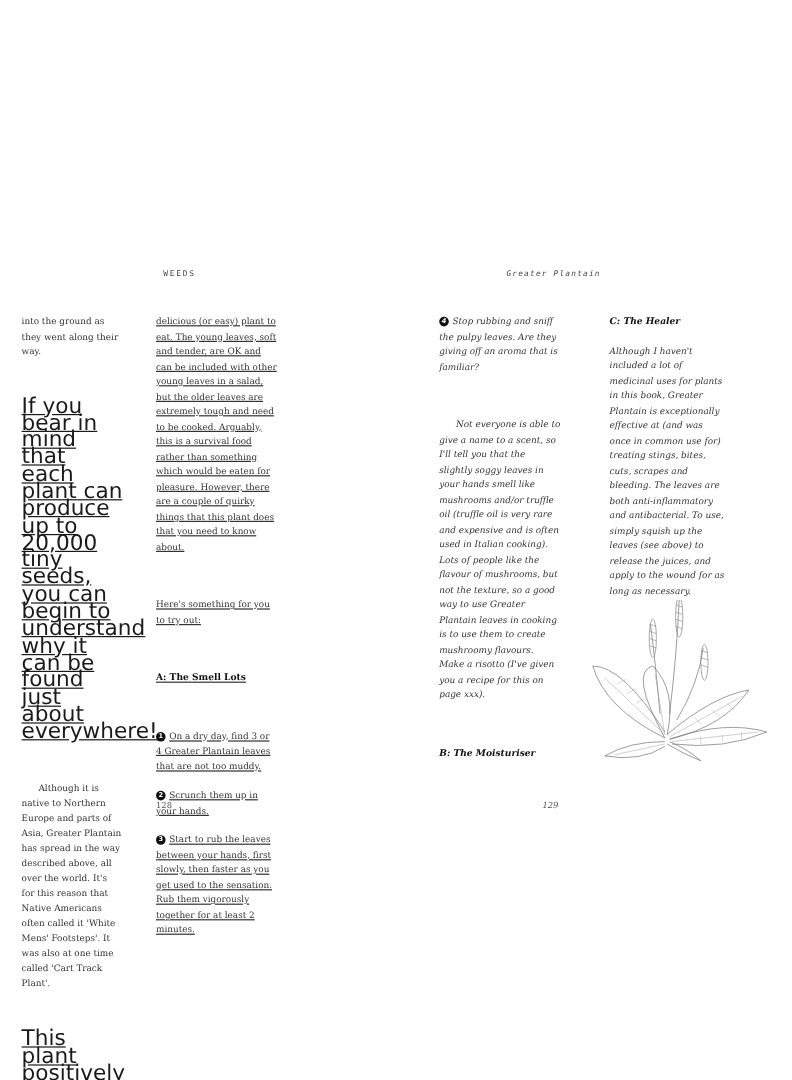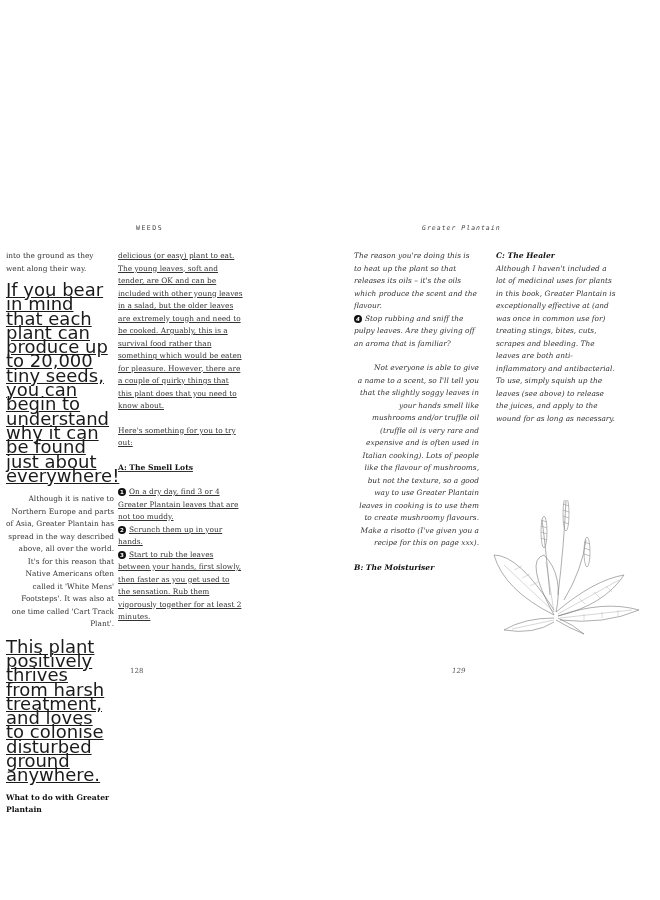--- a/index.html
+++ b/index.html
@@ -4,22 +4,22 @@
 <style>
   html, body { margin:0; padding:0; background:#ffffff; }
   body { width:660px; height:900px; position:relative; overflow:hidden; font-family:"DejaVu Serif", serif; color:#222; }
   .page { position:absolute; top:0; height:900px; }
   .left-page { left:0; width:330px; }
   .right-page { left:314px; width:330px;font-style:italic; }
   .running-head { position:absolute; top:224px; font-family:"DejaVu Sans Mono", monospace; font-size:6.5px; letter-spacing:1.5px; color:#444; }
   .left-page .running-head { left:104px;margin-left:32px; }
   .right-page .running-head { left:108px; letter-spacing:1px; }
   .col { position:absolute; top:250px; font-size:7.4px; line-height:12.5px; color:#333; }
-  .col p { margin:0; }
-  .indent { text-indent:14px;text-align:right; }
+  .col p { margin:12px; }
+  .indent { text-indent:14px; }
   .gap { height:12px; }
   .pullquote { font-family:"DejaVu Sans", sans-serif; font-size:18px; line-height:14.3px; color:#1a1a1a; margin:0;text-decoration:underline; }
   .subhead { font-weight:bold; font-size:7.6px; color:#111; line-height:12.5px; }
   .num-circle { display:inline-block; width:8px; height:8px; border-radius:50%; background:#111; color:#fff; font-family:"DejaVu Sans", sans-serif; font-size:5.5px; line-height:8px; text-align:center; font-weight:bold; vertical-align:middle; margin-right:3px; }
   .page-number { position:absolute; top:667px; font-size:7px; color:#555; }
   .left-page .page-number { left:130px; }
   .right-page .page-number { left:138px; }
   .illustration { position:absolute; left:170px; top:500px; width:160px; height:135px; }
 </style>
 </head>
@@ -52,21 +52,20 @@
     <p><span class="num-circle">3</span><span>Start to rub the leaves between your hands, first slowly, then faster as you get used to the sensation. Rub them vigorously together for at least 2 minutes.</span></p>
   </div>
 
   <div class="page-number">128</div>
 </div>
 
 <div class="page right-page">
   <div class="running-head">Greater Plantain</div>
 
   <div class="col" style="left:40px; width:125px;">
-    <p>The reason you're doing this is to heat up the plant so that releases its oils – it's the oils which produce the scent and the flavour.</p>
     <p><span class="num-circle">4</span><span>Stop rubbing and sniff the pulpy leaves. Are they giving off an aroma that is familiar?</span></p>
     <div class="gap"></div>
     <p class="indent">Not everyone is able to give a name to a scent, so I'll tell you that the slightly soggy leaves in your hands smell like mushrooms and/or truffle oil (truffle oil is very rare and expensive and is often used in Italian cooking). Lots of people like the flavour of mushrooms, but not the texture, so a good way to use Greater Plantain leaves in cooking is to use them to create mushroomy flavours. Make a risotto (I've given you a recipe for this on page xxx).</p>
     <div class="gap"></div>
     <p class="subhead">B: The Moisturiser</p>
   </div>
 
   <div class="col" style="left:182px; width:120px;">
     <p class="subhead">C: The Healer</p>
     <p>Although I haven't included a lot of medicinal uses for plants in this book, Greater Plantain is exceptionally effective at (and was once in common use for) treating stings, bites, cuts, scrapes and bleeding. The leaves are both anti-inflammatory and antibacterial. To use, simply squish up the leaves (see above) to release the juices, and apply to the wound for as long as necessary.</p>

